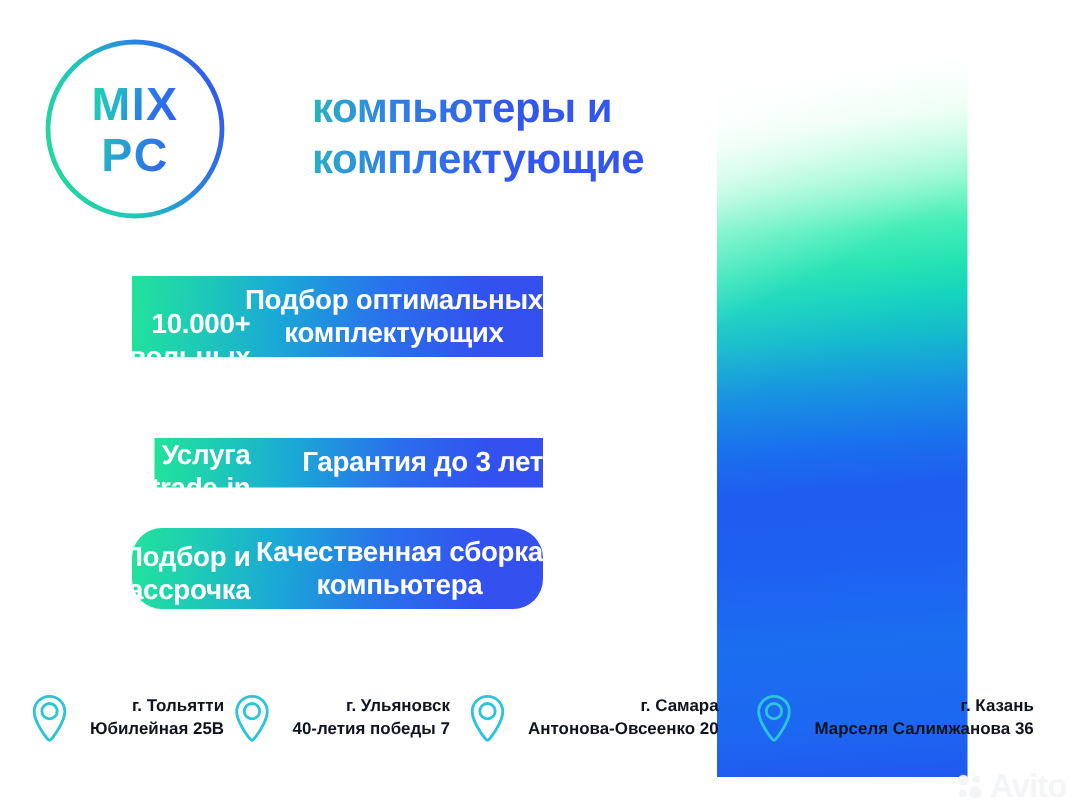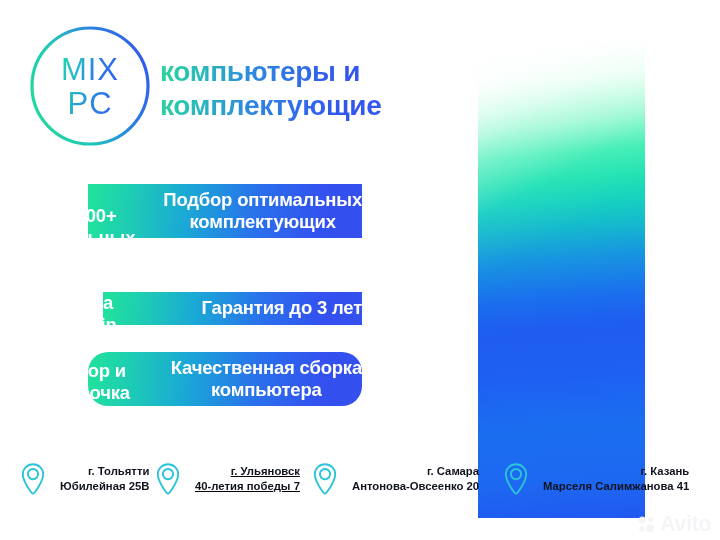--- a/index.html
+++ b/index.html
@@ -68,20 +68,21 @@
     z-index: 3;
     color: #ffffff;
     text-align: center;
     font-weight: bold;
   }
   .sp-item {
     position: absolute;
     width: 167px;
     line-height: 1.18;
     letter-spacing: -0.2px;
+    text-align: right;
   }
   .sp-1 { top: 140px; font-size: 18.5px; }
   .sp-2 { top: 205px; font-size: 18.5px; }
   .sp-3 { top: 292px; font-size: 18.5px; }
   .sp-4 { top: 360px; font-size: 18.5px; }
 
   
   .logo-wrap {
     position: absolute;
     left: 29px;
@@ -94,21 +95,21 @@
     inset: 0;
     border-radius: 50%;
   }
   .logo-letters {
     position: absolute;
     inset: 0;
     display: flex;
     flex-direction: column;
     align-items: center;
     justify-content: center;
-    font-weight: normal;
+    font-weight: bold;
     letter-spacing: 1px;
   }
   .logo-mix {
     font-size: 31px;
     line-height: 1;
     background: linear-gradient(110deg, #1fd6a8 0%, #23b9c9 30%, #2b79e8 62%, #2f5ff2 100%);
     -webkit-background-clip: text;
     background-clip: text;
     color: transparent;
     margin-bottom: 3px;
@@ -130,21 +131,21 @@
     width: 310px;
     font-size: 28px;
     font-weight: bold;
     line-height: 1.22;
     letter-spacing: -0.3px;
     background: linear-gradient(97deg, #2fd39a 0%, #27c0b6 11%, #2f83e2 32%, #3257ef 58%, #3354ee 100%);
     -webkit-background-clip: text;
     background-clip: text;
     color: transparent;
   }
-  .headline .ln { display: block; }
+  .headline .ln { display: block; margin-left: 48px; }
 
   
   .banner {
     position: absolute;
     display: flex;
     align-items: center;
     justify-content: flex-end;
     text-align: center;
     color: #ffffff;
     font-weight: bold;
@@ -187,21 +188,21 @@
     font-size: 11.3px;
     font-weight: bold;
     color: #10141f;
     line-height: 1.32;
     white-space: nowrap;
   }
   .loc-city { display: block; }
   .loc-addr { display: block; padding-left: 7px; }
 
   .loc-1 { left: 20px;  top: 0px; }
-  .loc-2 { left: 155px; top: 0px; text-decoration: underline; }
+  .loc-2 { left: 155px; top: 0px; }
   .loc-3 { left: 312px; top: 0px; }
   .loc-4 { left: 503px; top: 0px; }
 
   
   .watermark {
     position: absolute;
     right: 9px;
     bottom: 5px;
     display: flex;
     align-items: center;
@@ -320,21 +321,21 @@
       </div>
     </div>
 
     <div class="loc loc-4">
       <svg class="loc-pin" viewBox="0 0 26 34">
         <path d="M13 2.2c-5.6 0-10.2 4.5-10.2 10.1 0 7.3 9 19.3 10.2 19.3s10.2-12 10.2-19.3C23.2 6.7 18.6 2.2 13 2.2z" fill="none" stroke="#2bc4d8" stroke-width="1.9"></path>
         <circle cx="13" cy="12.1" r="5.1" fill="none" stroke="#2bc4d8" stroke-width="1.9"></circle>
       </svg>
       <div class="loc-text">
         <span class="loc-city">г. Казань</span>
-        <span class="loc-addr">Марселя Салимжанова 41</span>
+        <span class="loc-addr">Марселя Салимжанова 36</span>
       </div>
     </div>
   </div>
 
   <div class="watermark">
     <svg class="wm-mark" viewBox="0 0 24 24">
       <circle cx="6.6" cy="6.4" r="4.6" fill="#f4f5f7"></circle>
       <circle cx="17.4" cy="5.6" r="3.3" fill="#f4f5f7"></circle>
       <circle cx="6.1" cy="17.6" r="3.3" fill="#f4f5f7"></circle>
       <circle cx="16.7" cy="16.8" r="5.1" fill="#f4f5f7"></circle>

